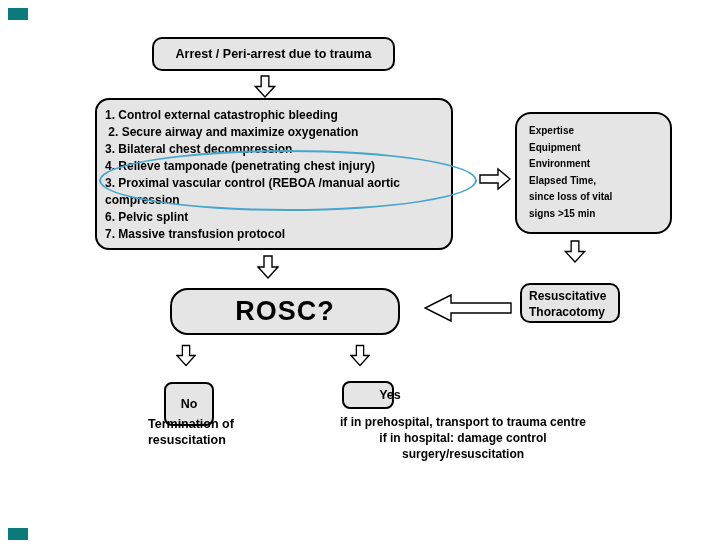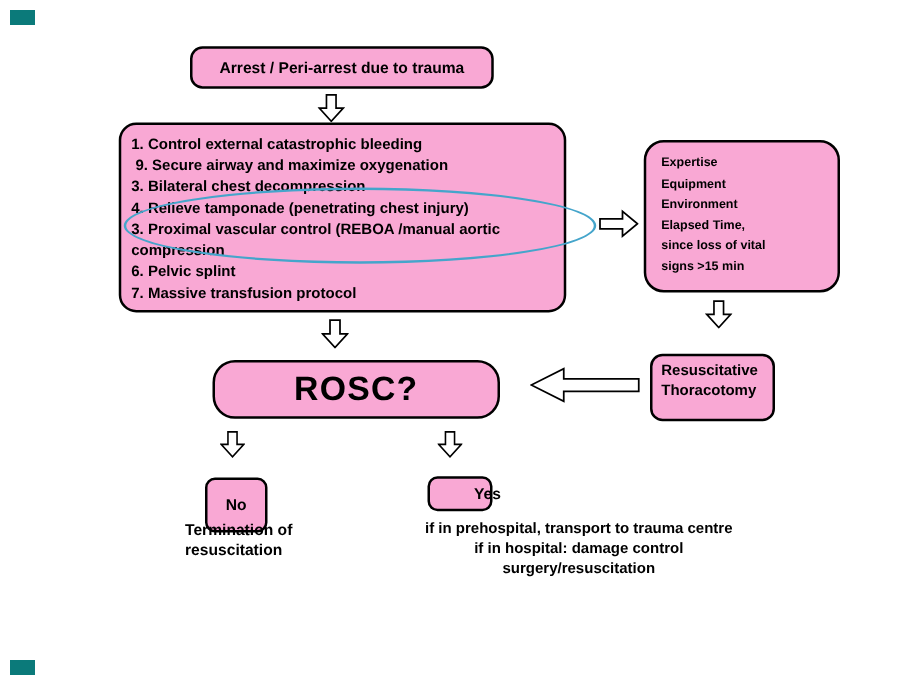--- a/index.html
+++ b/index.html
@@ -1,20 +1,20 @@
 <!DOCTYPE html>
 <html><head>
 <meta charset="utf-8">
 <style>
   html,body{margin:0;padding:0;background:#fff;}
   body{font-family:"Liberation Sans", sans-serif; color:#000;}
   #canvas{position:relative;width:724px;height:552px;background:#ffffff;overflow:hidden;}
   .box{
     position:absolute;
-    background:#f9a8d4;
+    background:#e5e5e5;
     border:2px solid #000;
     font-weight:700;
     box-sizing:border-box;
   }
   .center{display:flex;align-items:center;justify-content:center;text-align:center;}
   .preline{white-space:pre-line;}
 
   .teal-rect{position:absolute;width:20px;height:12px;background:#0b7a7a;}
 
   
@@ -30,21 +30,21 @@
     border:2px solid #45a5cb;border-radius:50%;background:transparent;pointer-events:none;
   }
 
   
   .expertise-box{left:515px;top:112px;width:157px;height:122px;border-radius:16px;padding:9px 4px 6px 12px;font-size:10px;line-height:16.5px;}
 
   
   .rosc-box{left:170px;top:288px;width:230px;height:47px;border-radius:18px;font-size:27px;letter-spacing:1px;}
 
   
-  .thoracotomy-box{left:520px;top:283px;width:100px;height:54px;border-radius:10px;padding:4px 2px 2px 7px;font-size:12px;line-height:15.5px;}
+  .thoracotomy-box{left:520px;top:283px;width:100px;height:40px;border-radius:10px;padding:4px 2px 2px 7px;font-size:12px;line-height:15.5px;}
 
   
   .no-box{left:164px;top:382px;width:50px;height:44px;border-radius:8px;font-size:12.5px;}
   .yes-box{left:342px;top:381px;width:52px;height:28px;border-radius:8px;font-size:12.5px;padding-left:44px;}
 
   
   .result-text{position:absolute;font-weight:700;font-size:12.5px;line-height:16px;}
   .no-outcome{left:148px;top:416px;}
   .yes-outcome{left:340px;top:414px;font-size:12px;text-align:center;}
 
@@ -64,21 +64,21 @@
   </div>
 
   <div class="arrow" style="left:254px;top:75px;">
     <svg width="22" height="23" viewBox="0 0 22 24">
       <polygon points="7,1 15,1 15,12 21,12 11,23 1,12 7,12" fill="#fff" stroke="#000" stroke-width="1.4"></polygon>
     </svg>
   </div>
 
   <div class="box interventions-box">
     <div class="step">1. Control external catastrophic bleeding</div>
-    <div class="step"> 9. Secure airway and maximize oxygenation</div>
+    <div class="step"> 2. Secure airway and maximize oxygenation</div>
     <div class="step">3. Bilateral chest decompression</div>
     <div class="step">4. Relieve tamponade (penetrating chest injury)</div>
     <div class="step">3. Proximal vascular control (REBOA /manual aortic
 compression</div>
     <div class="step">6. Pelvic splint</div>
     <div class="step">7. Massive transfusion protocol</div>
   </div>
 
   <div class="highlight-ellipse"></div>
 

